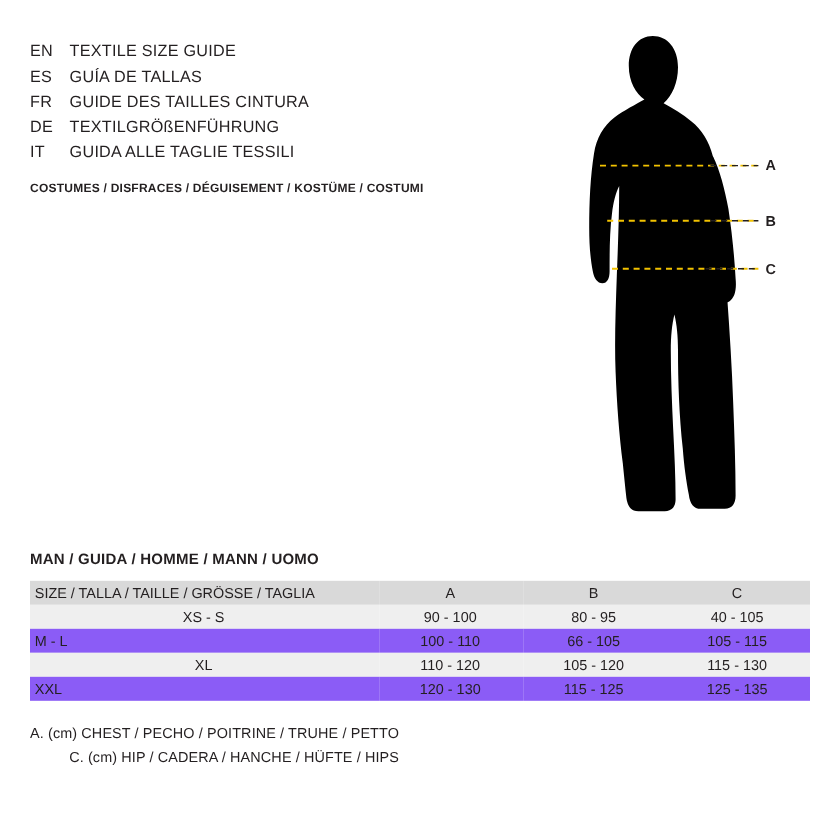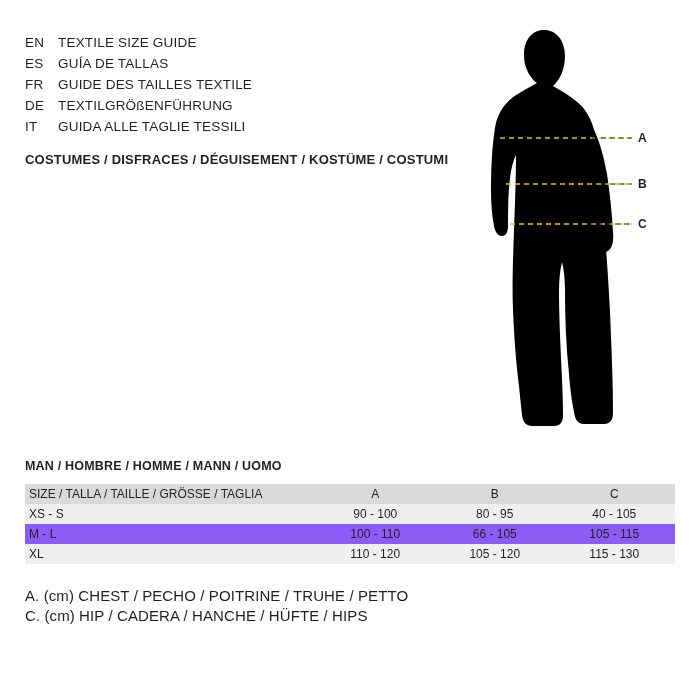--- a/index.html
+++ b/index.html
@@ -40,21 +40,21 @@
     flex: 0 0 33px;
   }
   .lang-text {
     flex: 1 1 auto;
   }
 
   .costumes-line {
     position: absolute;
     left: 25px;
     top: 152px;
-    font-size: 13px;
+    font-size: 10px;
     font-weight: bold;
     letter-spacing: 0.2px;
   }
 
   
   .figure-wrap {
     position: absolute;
     left: 470px;
     top: 18px;
     width: 215px;
@@ -99,59 +99,61 @@
   }
   table.size-table thead th {
     background: #d9d9d9;
     font-weight: normal;
   }
   table.size-table thead th.col-label {
     text-align: center;
   }
   table.size-table tbody tr.odd td {
     background: #efefef;
+    text-align: center;
   }
   table.size-table tbody tr.even td {
     background: #8b5cf6;
   }
   table.size-table td.val {
     text-align: center;
   }
   table.size-table .c-size { width: 290px; }
   table.size-table .c-a { width: 120px; }
   table.size-table .c-b { width: 120px; }
   table.size-table .c-c { width: 120px; }
 
   
   .notes {
     position: absolute;
     left: 25px;
-    top: 586px;
-    font-size: 15px;
+    top: 601px;
+    font-size: 12px;
     line-height: 20px;
     letter-spacing: 0.1px;
+    text-align: right;
   }
 </style>
 </head>
 <body>
 
 <div class="page">
 
   <div class="lang-block">
     <div class="lang-row">
       <span class="lang-code">EN</span>
       <span class="lang-text">TEXTILE SIZE GUIDE</span>
     </div>
     <div class="lang-row">
       <span class="lang-code">ES</span>
       <span class="lang-text">GUÍA DE TALLAS</span>
     </div>
     <div class="lang-row">
       <span class="lang-code">FR</span>
-      <span class="lang-text">GUIDE DES TAILLES TEXTILE</span>
+      <span class="lang-text">GUIDE DES TAILLES CINTURA</span>
     </div>
     <div class="lang-row">
       <span class="lang-code">DE</span>
       <span class="lang-text">TEXTILGRÖßENFÜHRUNG</span>
     </div>
     <div class="lang-row">
       <span class="lang-code">IT</span>
       <span class="lang-text">GUIDA ALLE TAGLIE TESSILI</span>
     </div>
   </div>
@@ -214,21 +216,21 @@
       <line x1="36" y1="166" x2="162" y2="166" stroke="#f2c200" stroke-width="1.6" stroke-dasharray="5,4"></line>
       <line x1="122" y1="166" x2="162" y2="166" stroke="#231f20" stroke-width="1.2" stroke-dasharray="5,4"></line>
       <line x1="40" y1="206" x2="162" y2="206" stroke="#f2c200" stroke-width="1.6" stroke-dasharray="5,4"></line>
       <line x1="118" y1="206" x2="162" y2="206" stroke="#231f20" stroke-width="1.2" stroke-dasharray="5,4"></line>
     </svg>
     <span class="meas-label meas-a">A</span>
     <span class="meas-label meas-b">B</span>
     <span class="meas-label meas-c">C</span>
   </div>
 
-  <div class="table-title">MAN / HOMBRE / HOMME / MANN / UOMO</div>
+  <div class="table-title">MAN / GUIDA / HOMME / MANN / UOMO</div>
 
   <table class="size-table">
     <thead>
       <tr>
         <th class="c-size">SIZE / TALLA / TAILLE / GRÖSSE / TAGLIA</th>
         <th class="c-a col-label">A</th>
         <th class="c-b col-label">B</th>
         <th class="c-c col-label">C</th>
       </tr>
     </thead>
@@ -244,20 +246,26 @@
         <td class="val">100 - 110</td>
         <td class="val">66 - 105</td>
         <td class="val">105 - 115</td>
       </tr>
       <tr class="odd">
         <td>XL</td>
         <td class="val">110 - 120</td>
         <td class="val">105 - 120</td>
         <td class="val">115 - 130</td>
       </tr>
+      <tr class="even">
+        <td>XXL</td>
+        <td class="val">120 - 130</td>
+        <td class="val">115 - 125</td>
+        <td class="val">125 - 135</td>
+      </tr>
     </tbody>
   </table>
 
   <div class="notes">
     <div>A. (cm) CHEST / PECHO / POITRINE / TRUHE / PETTO</div>
     <div>C. (cm) HIP / CADERA / HANCHE / HÜFTE / HIPS</div>
   </div>
 
 </div>
 

